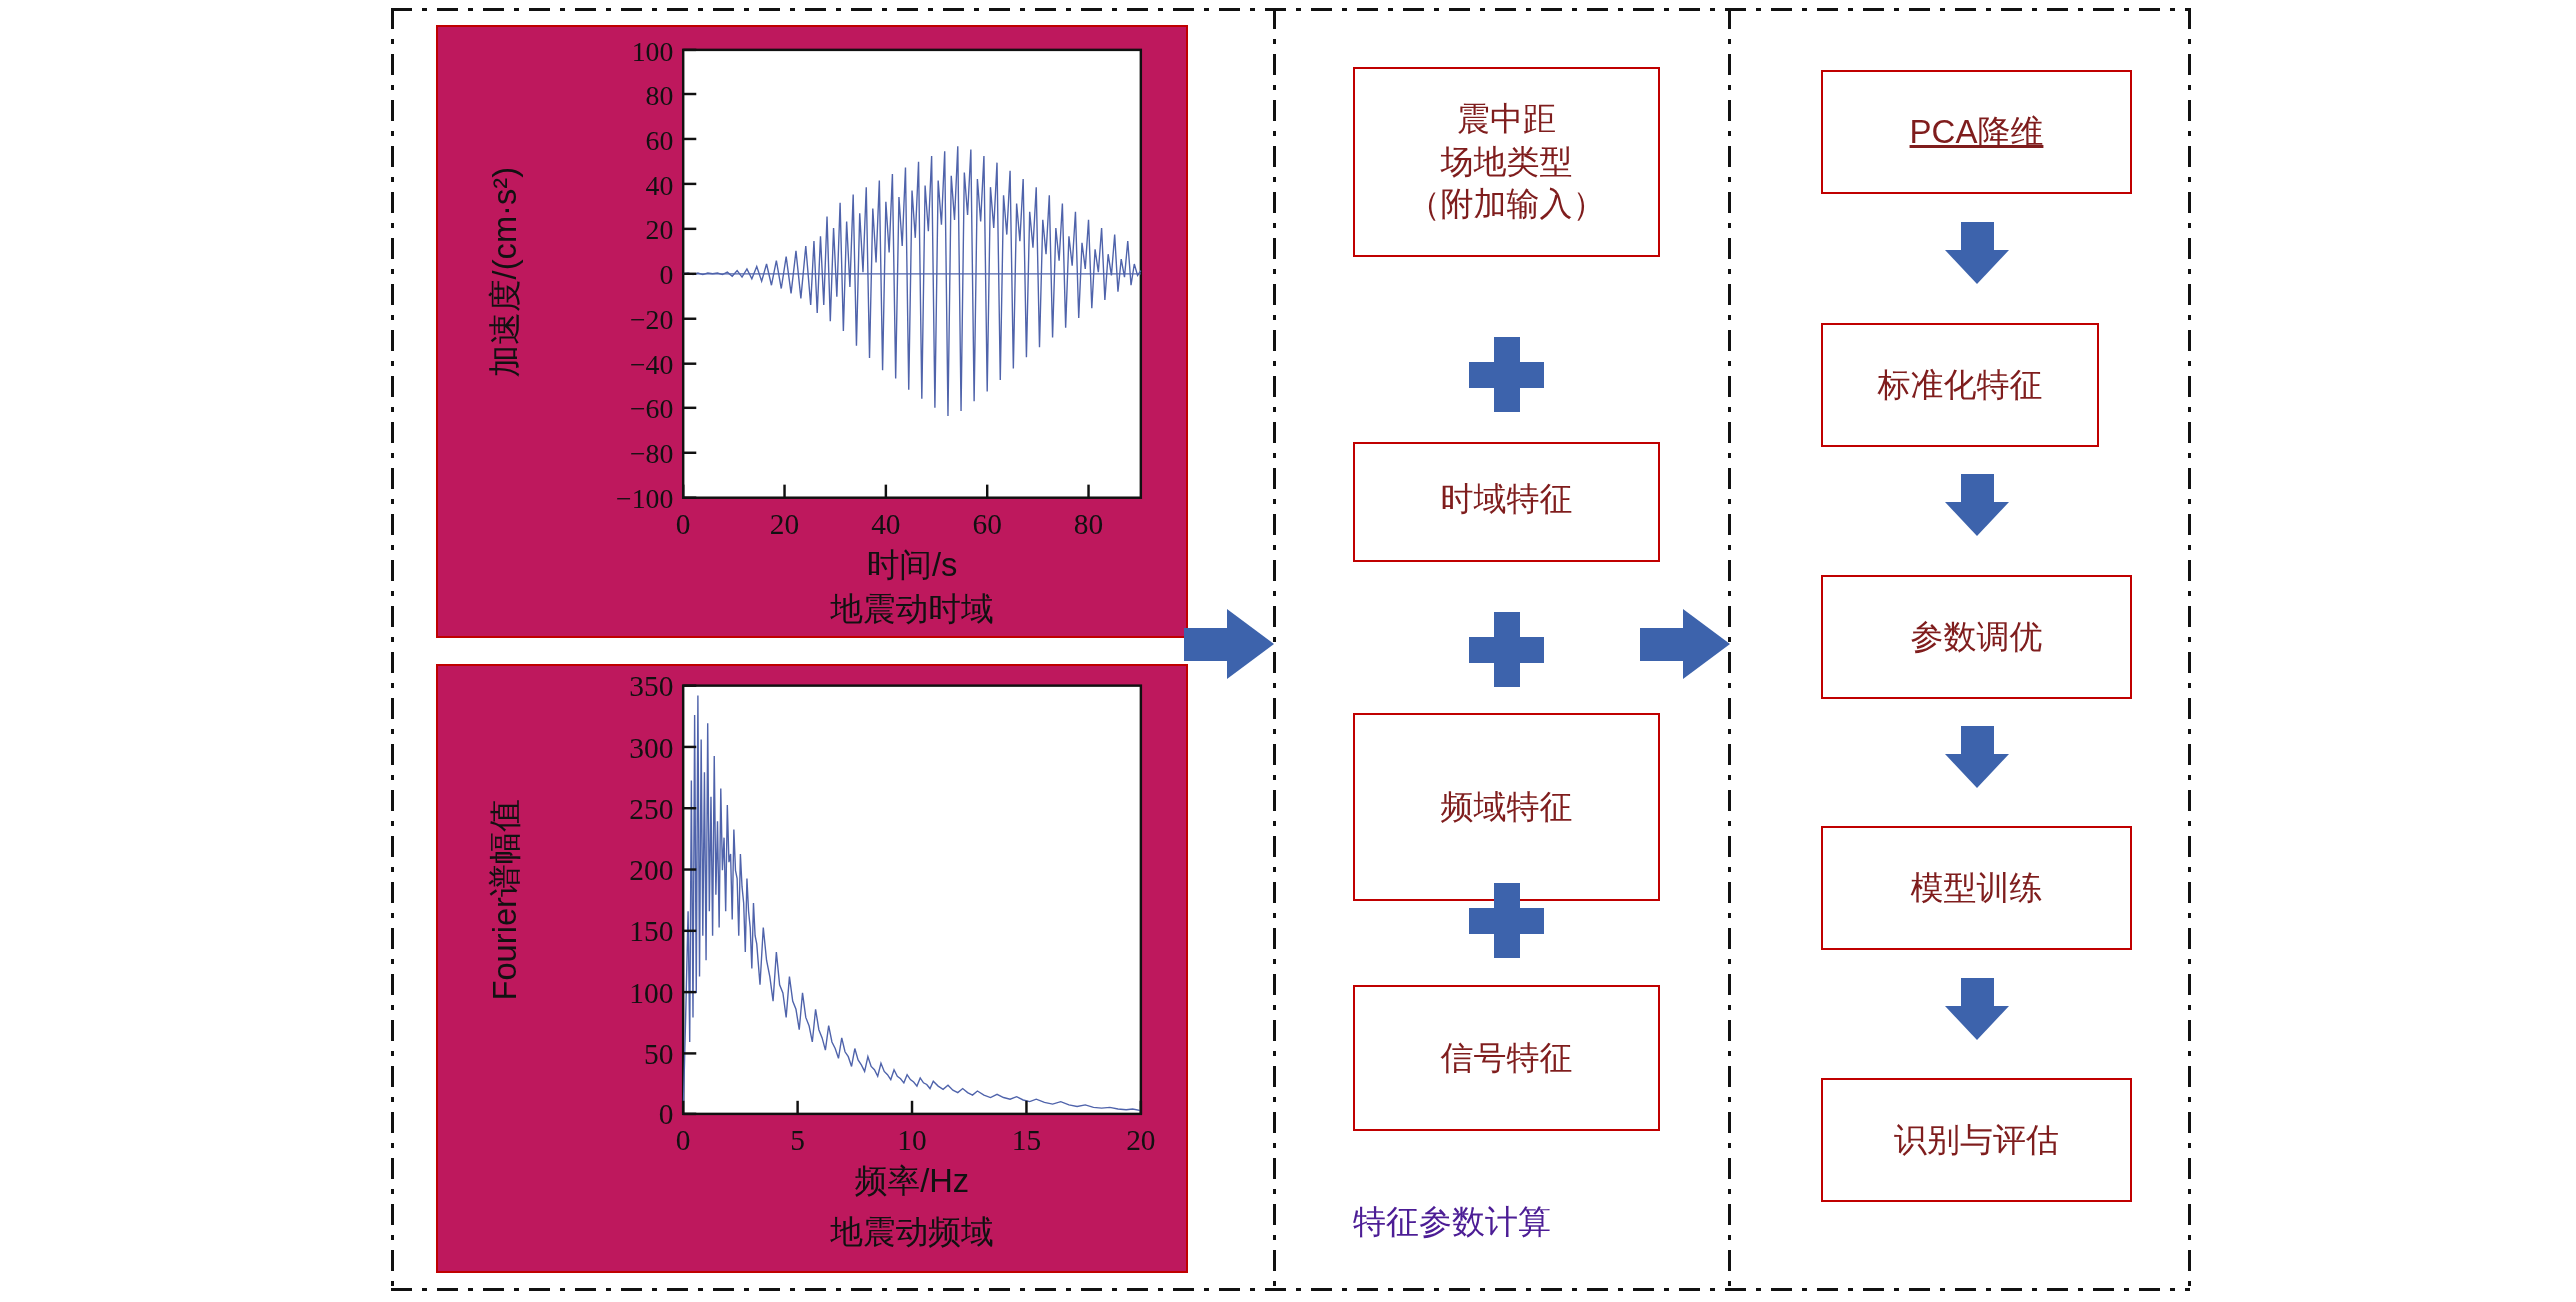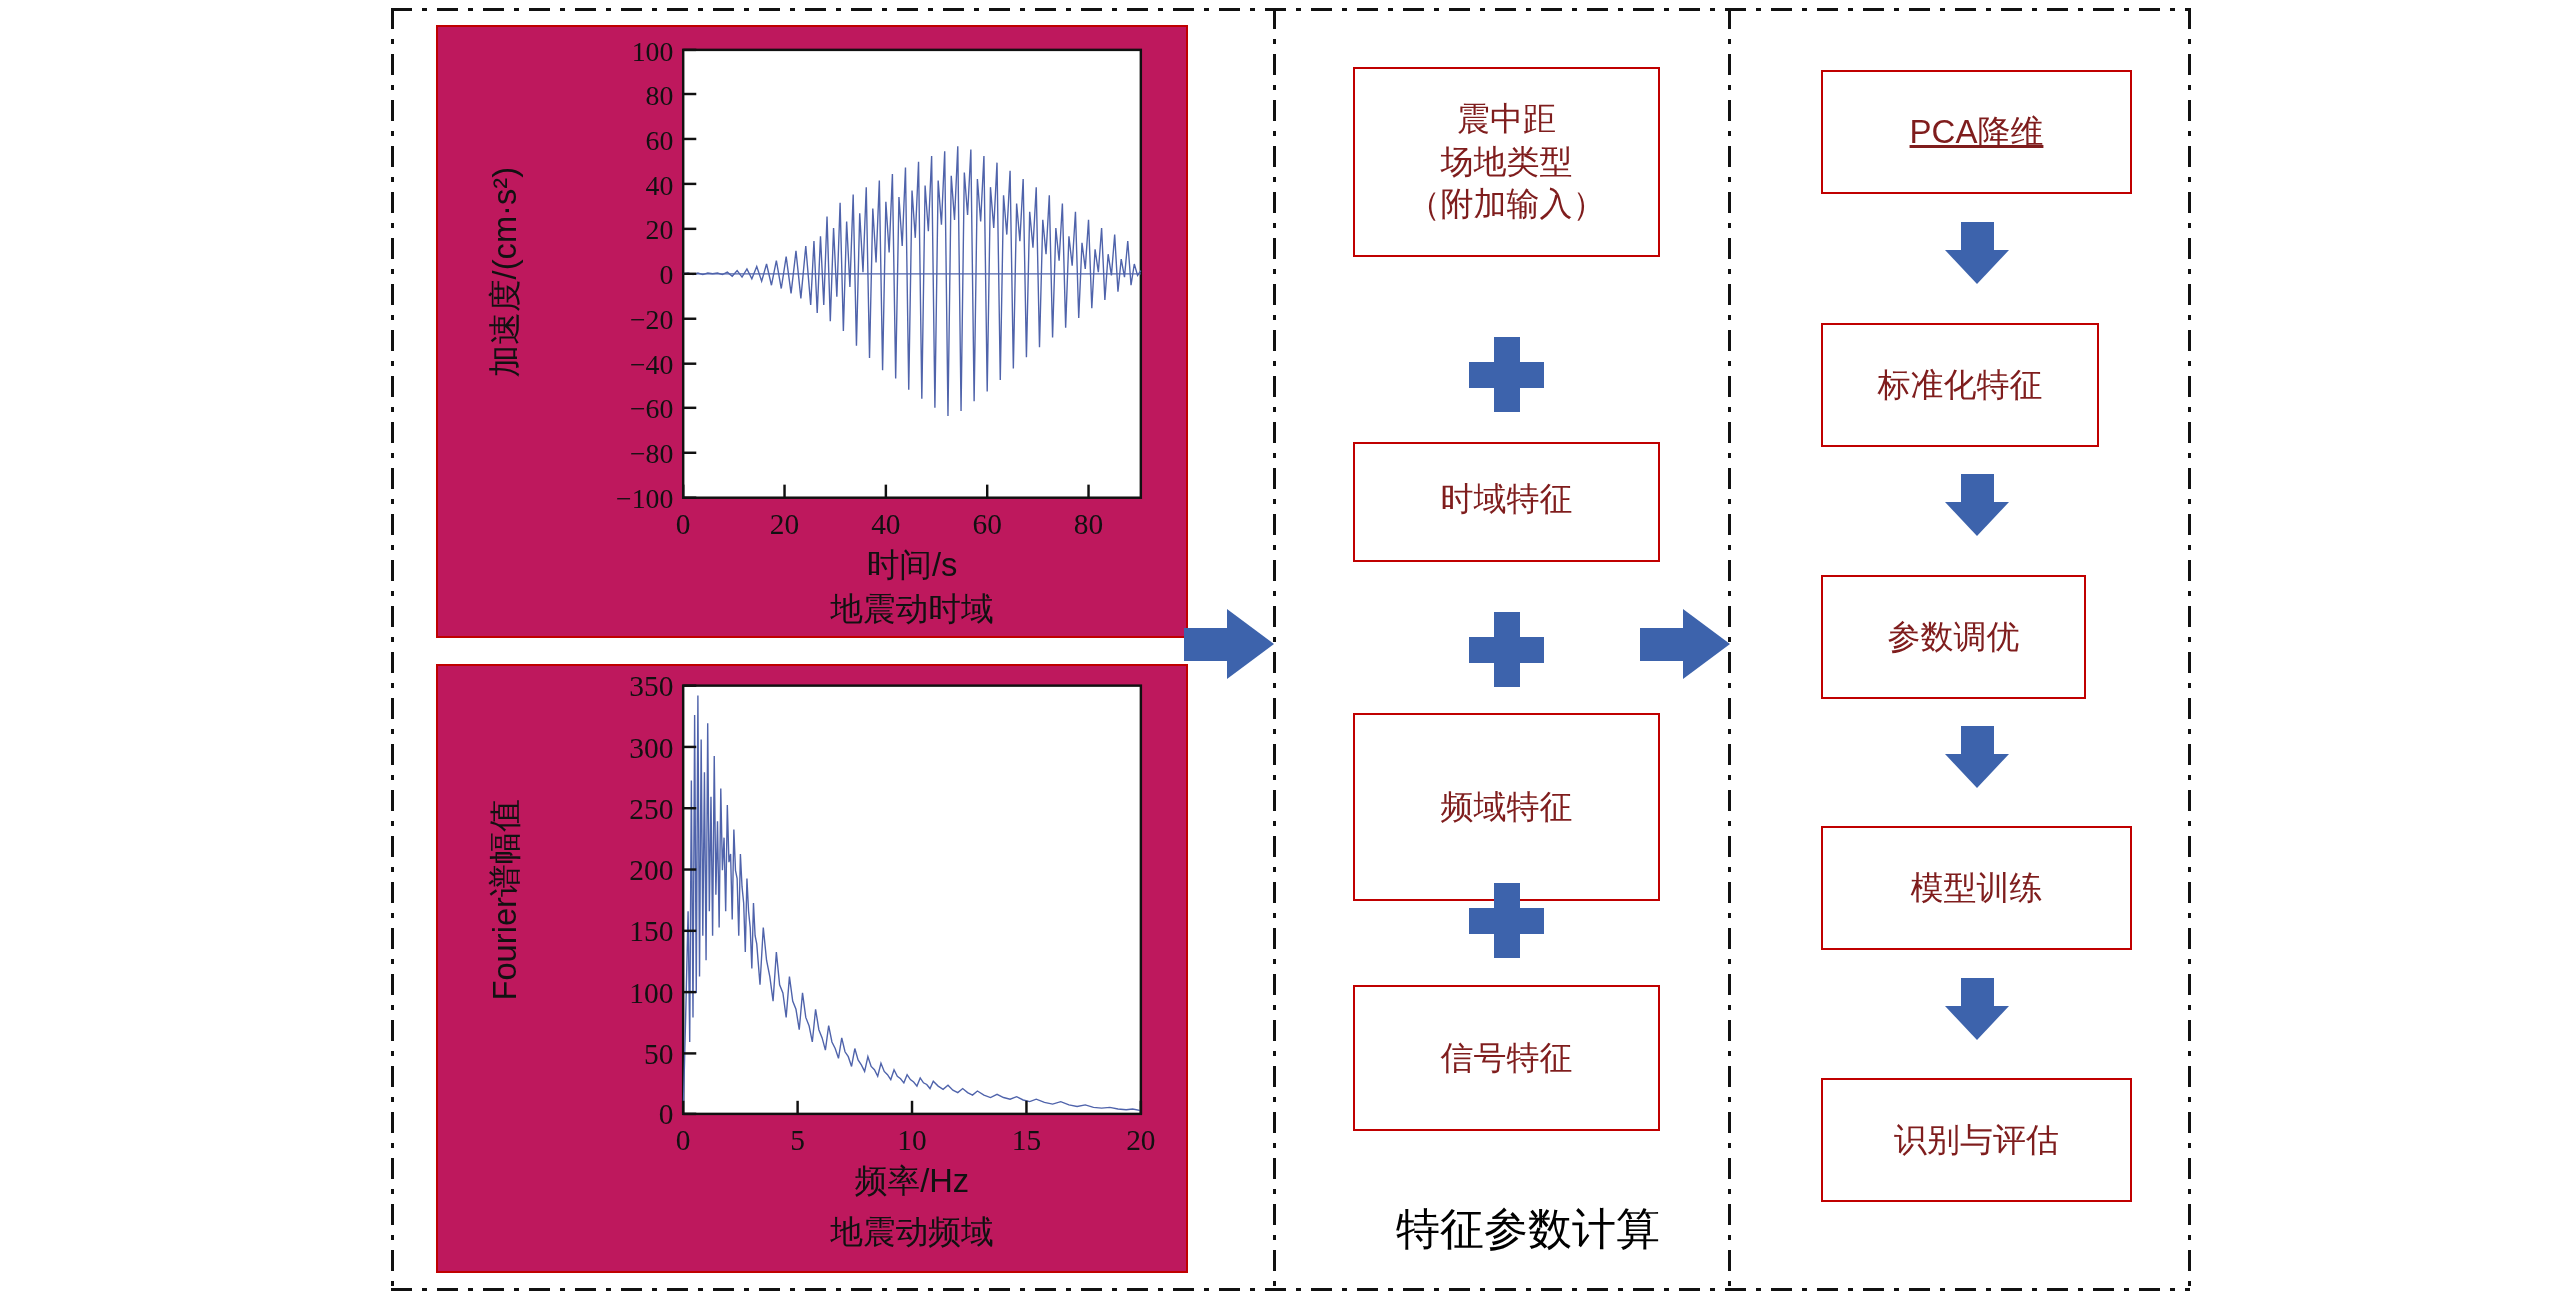--- a/index.html
+++ b/index.html
@@ -128,23 +128,23 @@
     border-top: 35px solid transparent;
     border-bottom: 35px solid transparent;
     border-left: 47px solid #3d63ac;
   }
   .tick-label {
     font-size: 34px;
     fill: #111;
   }
   .col3-caption {
     position: absolute;
-    font-size: 44px;
-    color: #000000;
-    text-align: right;
+    font-size: 33px;
+    color: #4c1d95;
+    text-align: left;
   }
 </style>
 </head>
 <body>
 
 <div id="root">
 
   <div>
     <div class="dashdot-h" style="left:391px; top:8.2px; width:1799px;"></div>
     <div class="dashdot-h" style="left:391px; top:1288px; width:1799px;"></div>
@@ -349,21 +349,21 @@
 
     <div class="stage-box" style="left:1821px; top:323px; width:278px; height:124px;">
       <span>标准化特征</span>
     </div>
 
     <div class="down-arrow" style="left:1945px; top:474px;">
       <div class="shaft"></div>
         <div class="head"></div>
     </div>
 
-    <div class="stage-box" style="left:1821px; top:575px; width:265px; height:124px;">
+    <div class="stage-box" style="left:1821px; top:575px; width:311px; height:124px;">
       <span>参数调优</span>
     </div>
 
     <div class="down-arrow" style="left:1945px; top:726px;">
       <div class="shaft"></div>
         <div class="head"></div>
     </div>
 
     <div class="stage-box" style="left:1821px; top:826px; width:311px; height:124px;">
       <span>模型训练</span>

